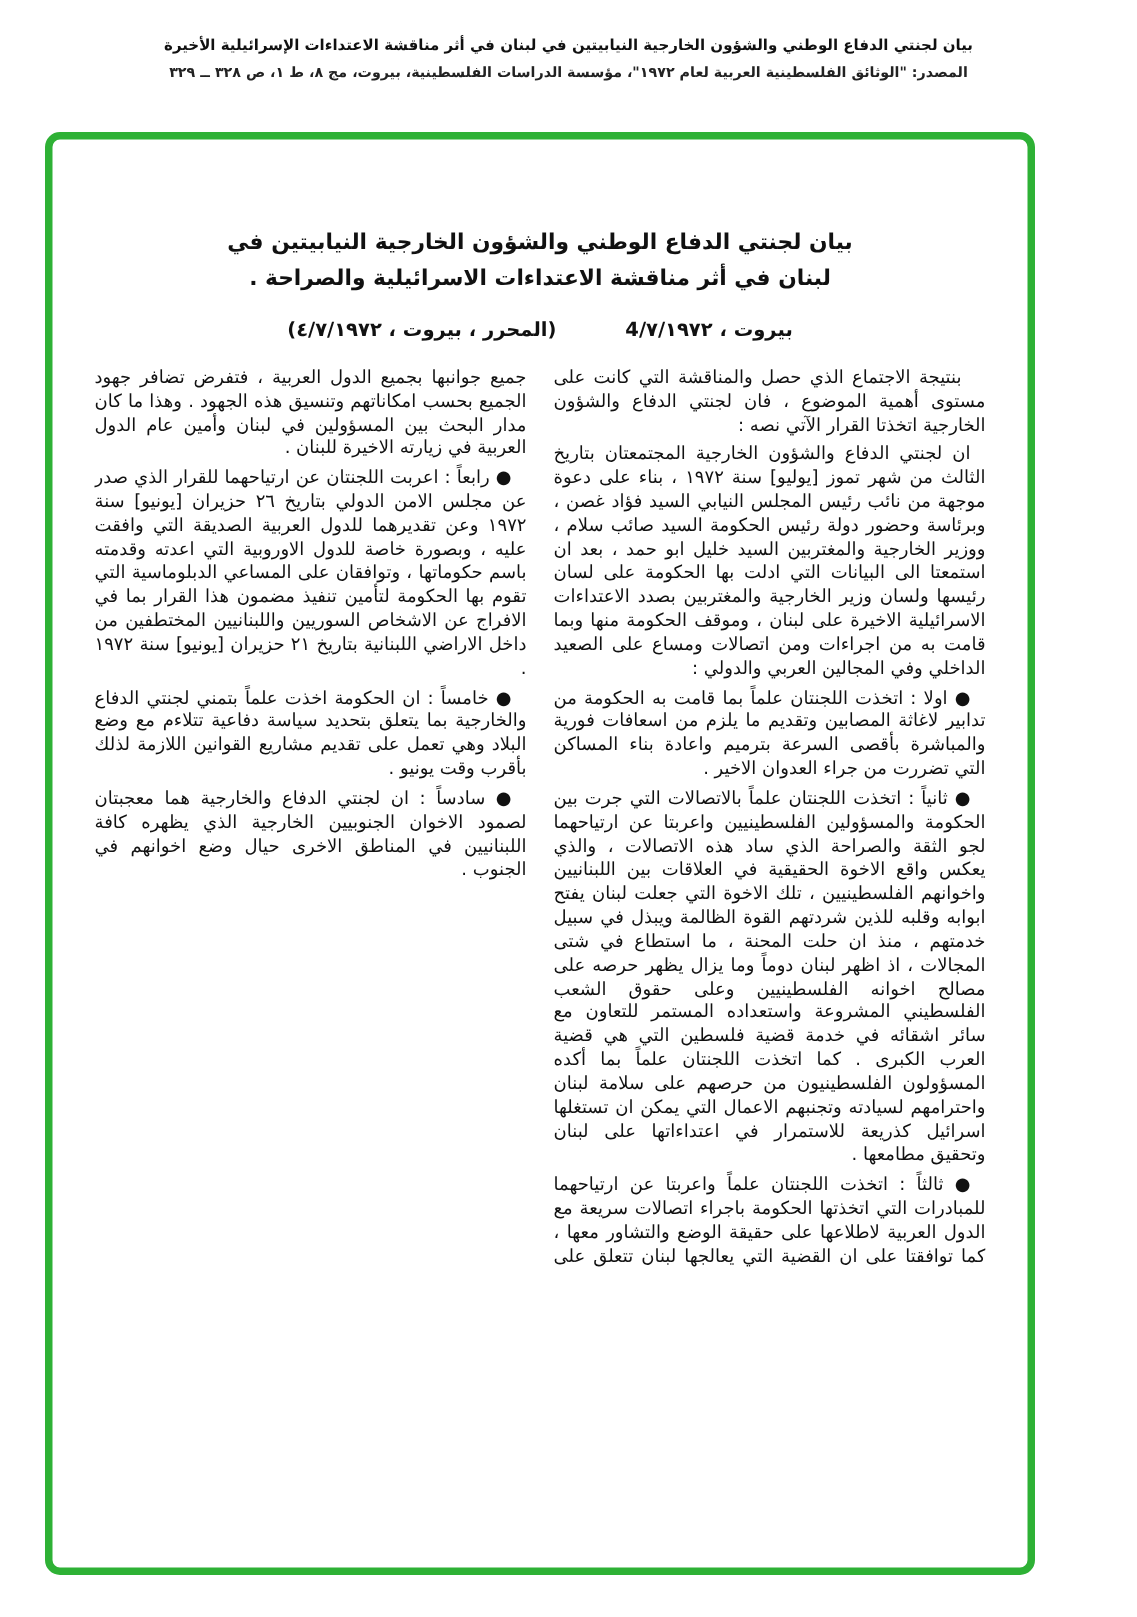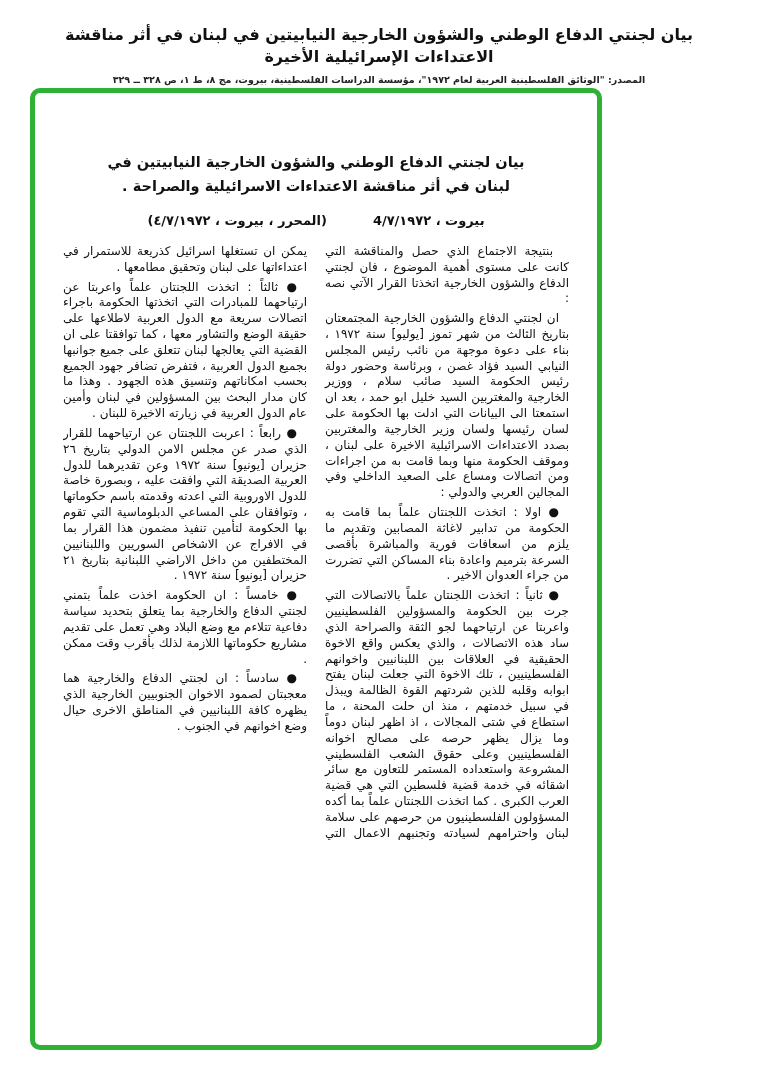--- a/index.html
+++ b/index.html
@@ -16,37 +16,37 @@
     margin: 0 auto;
     background: #ffffff;
     overflow: hidden;
     direction: rtl;
   }
   .outer-header {
     padding-top: 24px;
     text-align: center;
   }
   .outer-title {
-    font-size: 16px;
+    font-size: 10px;
     font-weight: bold;
     line-height: 1.4;
     padding: 0 40px;
   }
   .outer-source {
     margin-top: 5px;
     font-size: 9.5px;
     font-weight: bold;
     color: #222;
   }
   .green-frame {
     box-sizing: border-box;
     position: absolute;
     left: 30px;
     top: 88px;
-    width: 572px;
+    width: 660px;
     height: 962px;
     border: 5px solid #2eb135;
     border-radius: 10px;
     background: #ffffff;
     padding: 50px 28px 20px 28px;
   }
   .doc-title {
     text-align: center;
     font-weight: bold;
     font-size: 14.5px;
@@ -104,19 +104,19 @@
       <span>(المحرر ، بيروت ، ٤/٧/١٩٧٢)</span>
     </div>
 
     <div class="doc-body">
         <p class="para first">بنتيجة الاجتماع الذي حصل والمناقشة التي كانت على مستوى أهمية الموضوع ، فان لجنتي الدفاع والشؤون الخارجية اتخذتا القرار الآتي نصه :</p>
         <p class="para">ان لجنتي الدفاع والشؤون الخارجية المجتمعتان بتاريخ الثالث من شهر تموز [يوليو] سنة ١٩٧٢ ، بناء على دعوة موجهة من نائب رئيس المجلس النيابي السيد فؤاد غصن ، وبرئاسة وحضور دولة رئيس الحكومة السيد صائب سلام ، ووزير الخارجية والمغتربين السيد خليل ابو حمد ، بعد ان استمعتا الى البيانات التي ادلت بها الحكومة على لسان رئيسها ولسان وزير الخارجية والمغتربين بصدد الاعتداءات الاسرائيلية الاخيرة على لبنان ، وموقف الحكومة منها وبما قامت به من اجراءات ومن اتصالات ومساع على الصعيد الداخلي وفي المجالين العربي والدولي :</p>
         <p class="para">● اولا : اتخذت اللجنتان علماً بما قامت به الحكومة من تدابير لاغاثة المصابين وتقديم ما يلزم من اسعافات فورية والمباشرة بأقصى السرعة بترميم واعادة بناء المساكن التي تضررت من جراء العدوان الاخير .</p>
         <p class="para">● ثانياً : اتخذت اللجنتان علماً بالاتصالات التي جرت بين الحكومة والمسؤولين الفلسطينيين واعربتا عن ارتياحهما لجو الثقة والصراحة الذي ساد هذه الاتصالات ، والذي يعكس واقع الاخوة الحقيقية في العلاقات بين اللبنانيين واخوانهم الفلسطينيين ، تلك الاخوة التي جعلت لبنان يفتح ابوابه وقلبه للذين شردتهم القوة الظالمة ويبذل في سبيل خدمتهم ، منذ ان حلت المحنة ، ما استطاع في شتى المجالات ، اذ اظهر لبنان دوماً وما يزال يظهر حرصه على مصالح اخوانه الفلسطينيين وعلى حقوق الشعب الفلسطيني المشروعة واستعداده المستمر للتعاون مع سائر اشقائه في خدمة قضية فلسطين التي هي قضية العرب الكبرى . كما اتخذت اللجنتان علماً بما أكده المسؤولون الفلسطينيون من حرصهم على سلامة لبنان واحترامهم لسيادته وتجنبهم الاعمال التي يمكن ان تستغلها اسرائيل كذريعة للاستمرار في اعتداءاتها على لبنان وتحقيق مطامعها .</p>
         <p class="para">● ثالثاً : اتخذت اللجنتان علماً واعربتا عن ارتياحهما للمبادرات التي اتخذتها الحكومة باجراء اتصالات سريعة مع الدول العربية لاطلاعها على حقيقة الوضع والتشاور معها ، كما توافقتا على ان القضية التي يعالجها لبنان تتعلق على جميع جوانبها بجميع الدول العربية ، فتفرض تضافر جهود الجميع بحسب امكاناتهم وتنسيق هذه الجهود . وهذا ما كان مدار البحث بين المسؤولين في لبنان وأمين عام الدول العربية في زيارته الاخيرة للبنان .</p>
         <p class="para">● رابعاً : اعربت اللجنتان عن ارتياحهما للقرار الذي صدر عن مجلس الامن الدولي بتاريخ ٢٦ حزيران [يونيو] سنة ١٩٧٢ وعن تقديرهما للدول العربية الصديقة التي وافقت عليه ، وبصورة خاصة للدول الاوروبية التي اعدته وقدمته باسم حكوماتها ، وتوافقان على المساعي الدبلوماسية التي تقوم بها الحكومة لتأمين تنفيذ مضمون هذا القرار بما في الافراج عن الاشخاص السوريين واللبنانيين المختطفين من داخل الاراضي اللبنانية بتاريخ ٢١ حزيران [يونيو] سنة ١٩٧٢ .</p>
-        <p class="para">● خامساً : ان الحكومة اخذت علماً بتمني لجنتي الدفاع والخارجية بما يتعلق بتحديد سياسة دفاعية تتلاءم مع وضع البلاد وهي تعمل على تقديم مشاريع حكوماتها اللازمة لذلك بأقرب وقت ممكن .</p>
+        <p class="para">● خامساً : ان الحكومة اخذت علماً بتمني لجنتي الدفاع والخارجية بما يتعلق بتحديد سياسة دفاعية تتلاءم مع وضع البلاد وهي تعمل على تقديم مشاريع القوانين اللازمة لذلك بأقرب وقت يونيو .</p>
         <p class="para">● سادساً : ان لجنتي الدفاع والخارجية هما معجبتان لصمود الاخوان الجنوبيين الخارجية الذي يظهره كافة اللبنانيين في المناطق الاخرى حيال وضع اخوانهم في الجنوب .</p>
       </div>
 
   </div>
 
 </div>
 
 </body></html>

